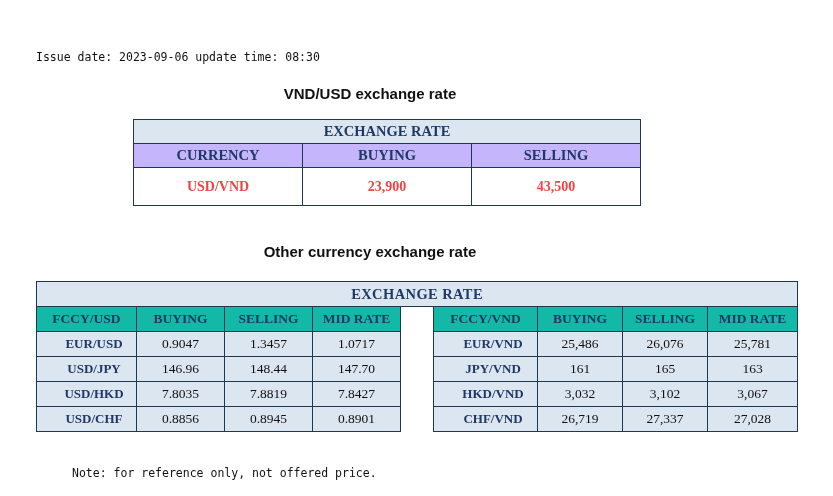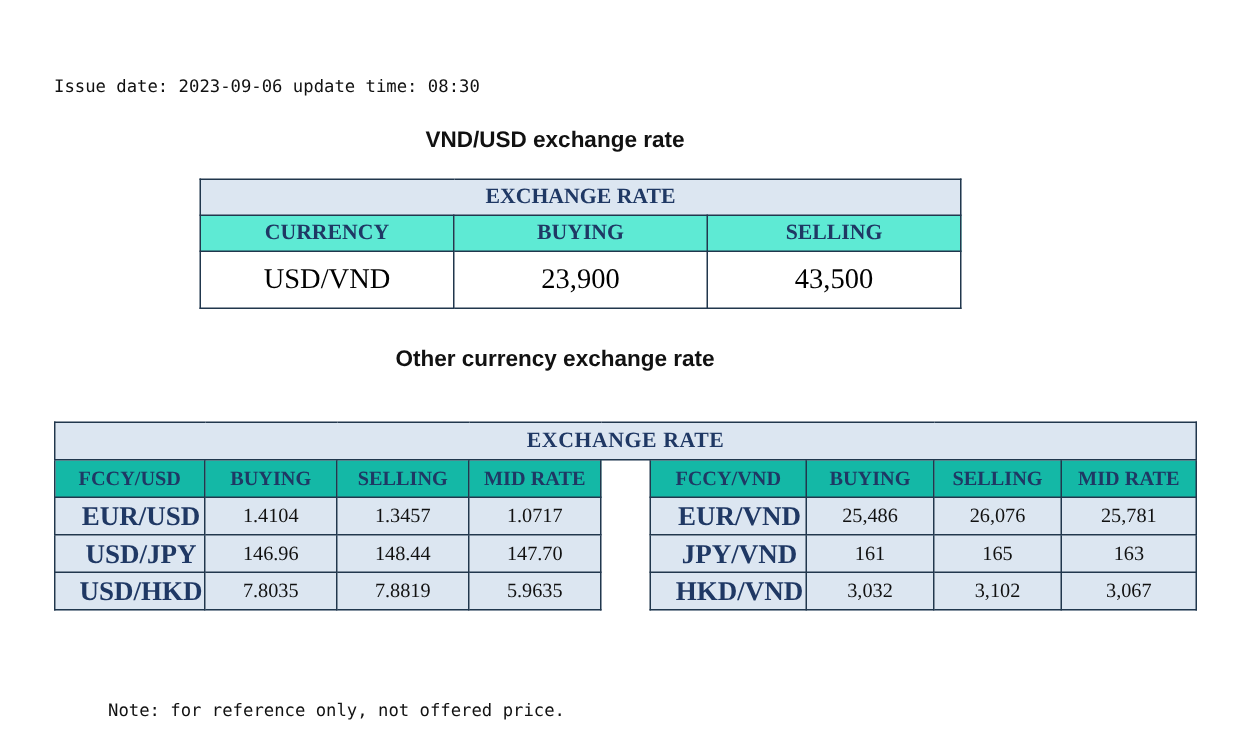--- a/index.html
+++ b/index.html
@@ -39,21 +39,21 @@
   .section-title {
     position: absolute;
     width: 740px;
     text-align: center;
     font-family: "Liberation Sans", sans-serif;
     font-weight: bold;
     font-size: 15px;
     color: #111111;
   }
   #title-main { top: 85px; }
-  #title-other { top: 231px; }
+  #title-other { top: 243px; }
 
   
   table {
     border-collapse: collapse;
   }
   .tbl-main {
     position: absolute;
     left: 133px;
     top: 119px;
     width: 508px;
@@ -66,29 +66,29 @@
     font-size: 14.5px;
   }
   .tbl-main .hdr-band {
     background: #dce6f1;
     color: #1f3864;
     font-weight: bold;
     font-family: "Liberation Serif", serif;
     font-size: 14.5px;
   }
   .tbl-main .hdr-sub {
-    background: #5eead4;
+    background: #c4b5fd;
     color: #1f3864;
     font-weight: bold;
   }
   .tbl-main .cell-val {
-    color: #000000;
-    font-weight: normal;
+    color: #ef4444;
+    font-weight: bold;
     height: 35px;
-    font-size: 19px;
+    font-size: 14px;
   }
 
   
   .tbl-other {
     position: absolute;
     left: 36px;
     top: 281px;
     width: 761px;
     table-layout: fixed;
   }
@@ -107,21 +107,21 @@
   }
   .tbl-other .colhdr {
     background: #14b8a6;
     color: #1f3864;
     font-weight: bold;
     font-size: 13.5px;
   }
   .tbl-other .pair {
     color: #1f3864;
     font-weight: bold;
-    font-size: 18px;
+    font-size: 13px;
     padding-left: 16px;
   }
   .tbl-other .num {
     color: #111111;
     font-size: 13.5px;
   }
   .tbl-other .rowalt .pair,
   .tbl-other .rowalt .num {
     background: #dce6f1;
   }
@@ -180,21 +180,21 @@
       <td class="colhdr">MID RATE</td>
       <td class="gap"></td>
       <td class="colhdr">FCCY/VND</td>
       <td class="colhdr">BUYING</td>
       <td class="colhdr">SELLING</td>
       <td class="colhdr">MID RATE</td>
     </tr>
 
     <tr class="rowalt">
       <td class="pair">EUR/USD</td>
-      <td class="num">1.4104</td>
+      <td class="num">0.9047</td>
       <td class="num">1.3457</td>
       <td class="num">1.0717</td>
       <td class="gap"></td>
       <td class="pair">EUR/VND</td>
       <td class="num">25,486</td>
       <td class="num">26,076</td>
       <td class="num">25,781</td>
     </tr>
 
     <tr class="rowalt">
@@ -206,25 +206,36 @@
       <td class="pair">JPY/VND</td>
       <td class="num">161</td>
       <td class="num">165</td>
       <td class="num">163</td>
     </tr>
 
     <tr class="rowalt">
       <td class="pair">USD/HKD</td>
       <td class="num">7.8035</td>
       <td class="num">7.8819</td>
-      <td class="num">5.9635</td>
+      <td class="num">7.8427</td>
       <td class="gap"></td>
       <td class="pair">HKD/VND</td>
       <td class="num">3,032</td>
       <td class="num">3,102</td>
       <td class="num">3,067</td>
     </tr>
 
 
+    <tr class="rowalt">
+      <td class="pair">USD/CHF</td>
+      <td class="num">0.8856</td>
+      <td class="num">0.8945</td>
+      <td class="num">0.8901</td>
+      <td class="gap"></td>
+      <td class="pair">CHF/VND</td>
+      <td class="num">26,719</td>
+      <td class="num">27,337</td>
+      <td class="num">27,028</td>
+    </tr>
   </tbody>
 </table>
 
 <div class="note">Note: for reference only, not offered price.</div>
 
 </body></html>

